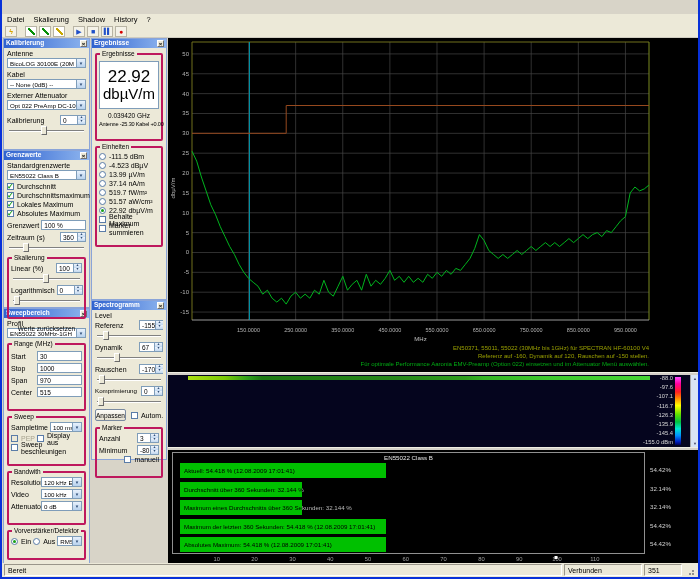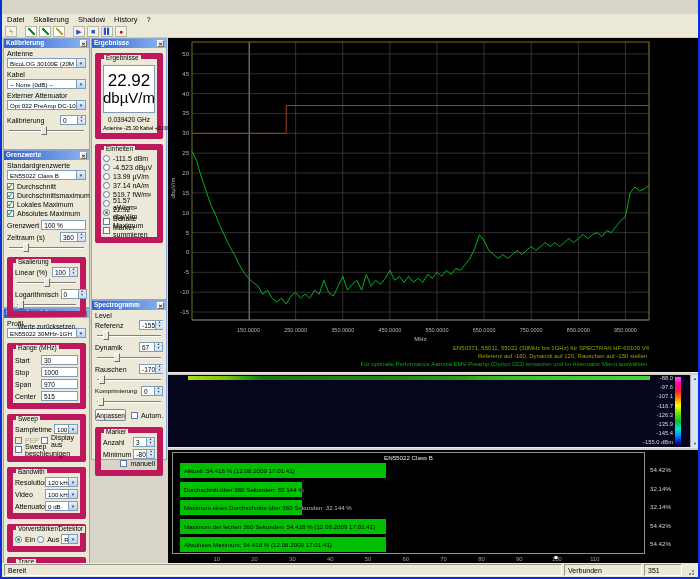--- a/index.html
+++ b/index.html
@@ -31,21 +31,21 @@
   
   .main{position:absolute;left:0;top:38px;right:0;bottom:14px;background:#d8d4c8;}
   .left-col{position:absolute;left:1px;top:0;width:87px;bottom:0;}
   .mid-col{position:absolute;left:89px;top:0;width:76px;bottom:0;}
   .right-region{position:absolute;left:166px;top:0;width:531px;bottom:0;background:#000;}
   
   .panel{border:1px solid #8aa4d8;background:#ece9d8;}
   .ptitle{height:9px;background:linear-gradient(90deg,#2f62cf,#8fb6ef);color:#fff;font-size:6.5px;font-weight:bold;display:flex;align-items:center;padding:0 2px;line-height:1;}
   .pclose{margin-left:auto;width:7px;height:7px;background:#ece9d8;border:1px solid #fff;border-right-color:#707070;border-bottom-color:#707070;color:#000;font-size:6px;display:flex;align-items:center;justify-content:center;line-height:1;}
   .pbody{padding:2px 3px 2px 3px;}
-  .group{border:6px solid #be185d;border-radius:2px;margin-top:5px;padding:4px 2px 2px;position:relative;}
+  .group{border:2px solid #be185d;border-radius:2px;margin-top:5px;padding:4px 2px 12px;position:relative;}
   .glabel{position:absolute;top:-4px;left:3px;background:#ece9d8;padding:0 2px;font-size:6.5px;line-height:1;}
   .row{display:flex;align-items:center;gap:2px;margin-top:2px;}
   .lbl{flex:none;line-height:1;}
   .combo{height:10px;background:#fff;border:1px solid #7f9db9;display:flex;align-items:center;font-size:6.2px;padding-left:2px;overflow:hidden;white-space:nowrap;flex:1;}
   .combo .cval{overflow:hidden;white-space:nowrap;}
   .combo .cbtn{margin-left:auto;flex:none;width:9px;height:100%;background:linear-gradient(#e8f1fc,#b8d2ee);border-left:1px solid #7f9db9;display:flex;align-items:center;justify-content:center;color:#31507a;font-size:4.5px;}
   .txt{height:10px;background:#fff;border:1px solid #7f9db9;font-size:6.5px;padding:0 2px;display:flex;align-items:center;}
   .spin{height:10px;background:#fff;border:1px solid #7f9db9;display:flex;font-size:6.5px;width:26px;flex:none;}
   .spin .sval{flex:1;display:flex;align-items:center;padding-left:2px;}
   .spin .sbtns{width:8px;flex:none;display:flex;flex-direction:column;border-left:1px solid #7f9db9;}

